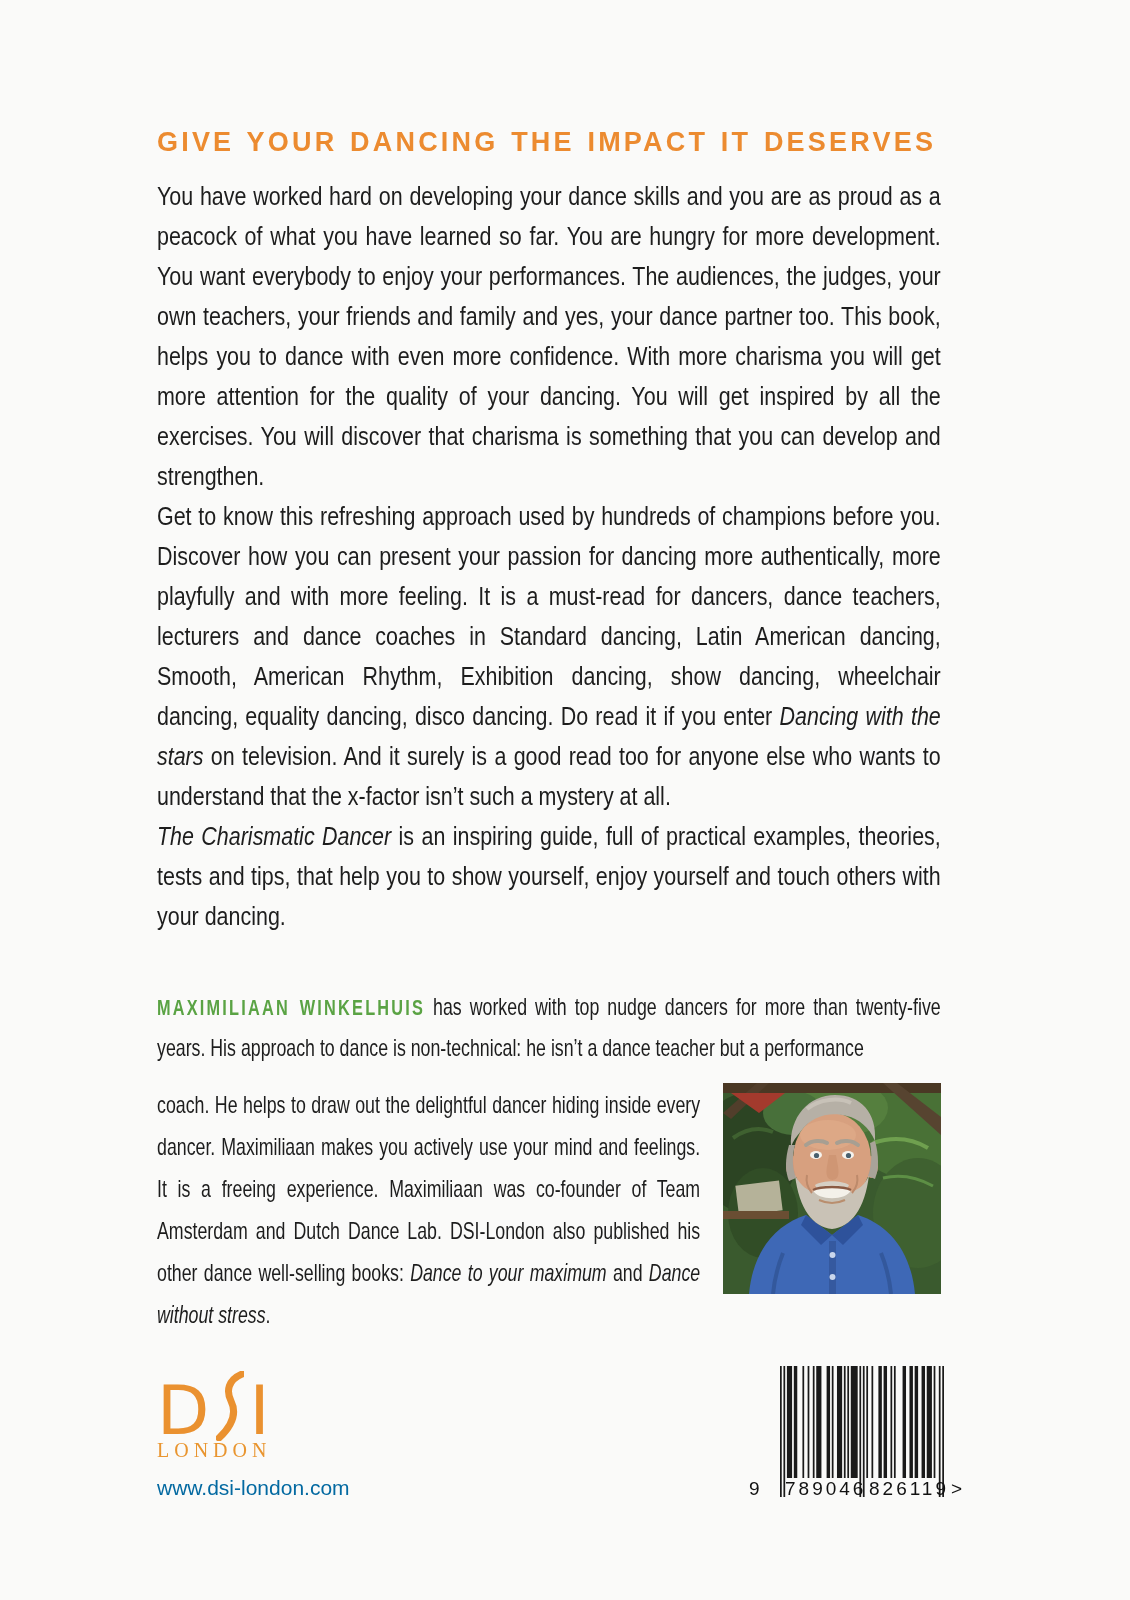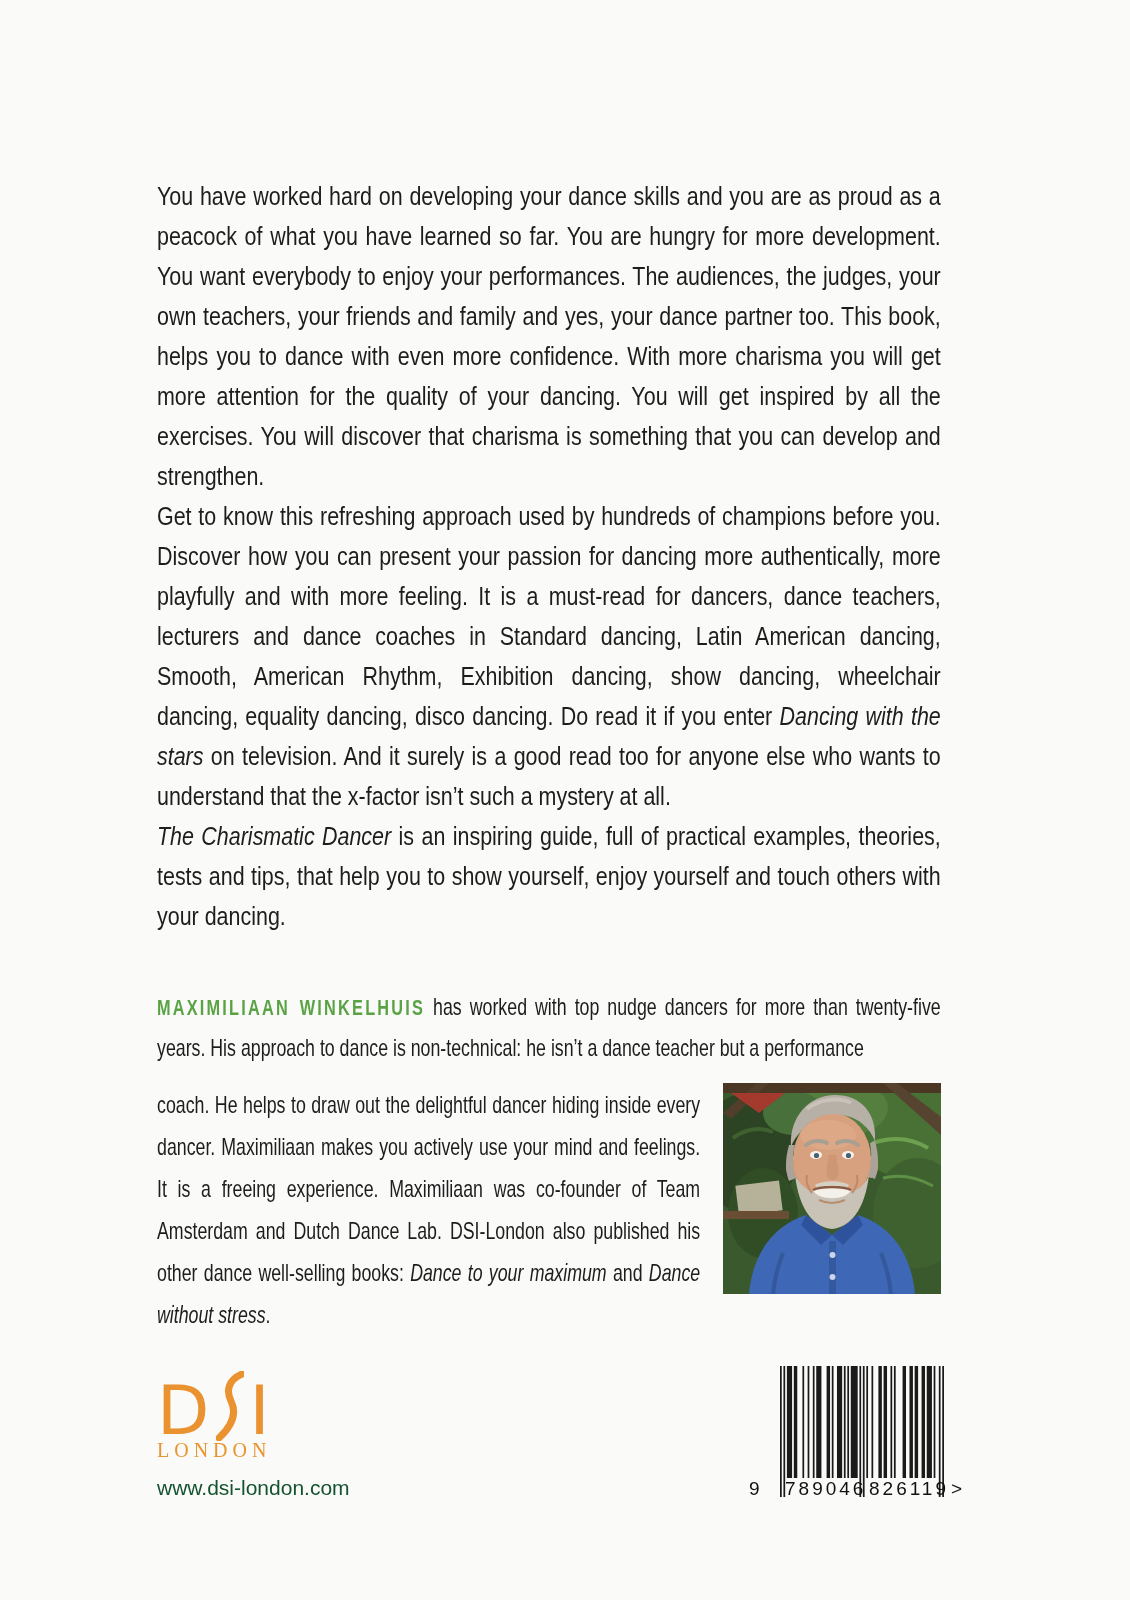--- a/index.html
+++ b/index.html
@@ -20,34 +20,35 @@
   .author-name{color:#5aa344;font-weight:bold;font-size:22px;letter-spacing:3px;}
   .author-wrapped{width:734px;margin-top:16px !important;line-height:42px;}
   .photo{position:absolute;left:723px;top:1083px;width:218px;height:211px;}
   .publisher{position:absolute;left:157px;top:1377px;color:#ea9130;}
   .dsi-row{display:flex;align-items:flex-start;font-size:68px;line-height:68px;
            font-family:"DejaVu Sans",sans-serif;}
   .dsi-letter{display:inline-block;}
   .dsi-s-svg{margin:-6px 5px 0 7px;}
   .dsi-london{font-family:Liberation Serif, serif;font-size:20px;letter-spacing:5px;
               margin-top:-6px;color:#e9952f;}
-  .website{position:absolute;left:157px;top:1476px;font-size:21px;color:#14532d;}
+  .website{position:absolute;left:157px;top:1476px;font-size:21px;color:#0369a1;}
   .barcode{position:absolute;left:745px;top:1366px;width:220px;height:136px;}
   .barcode svg{position:absolute;left:35px;top:0;}
   .bc-digit{position:absolute;top:112px;font-size:19px;color:#111;}
   .bc-9{left:4px;}
   .bc-g1{left:40px;width:80px;text-align:right;letter-spacing:3px;}
   .bc-g2{left:124px;width:76px;text-align:left;letter-spacing:3px;}
   .bc-arrow{left:206px;}
 </style>
 </head>
 <body>
 
 <div class="page">
 
+  <h1 class="tagline">GIVE YOUR DANCING THE IMPACT IT DESERVES</h1>
 
   <div class="blurb">
     <p><span>You have worked hard on developing your dance skills and you are as proud as a peacock of what you have learned so far. You are hungry for more development. You want everybody to enjoy your performances. The audiences, the judges, your own teachers, your friends and family and yes, your dance partner too. This book, helps you to dance with even more confidence. With more charisma you will get more attention for the quality of your dancing. You will get inspired by all the exercises. You will discover that charisma is something that you can develop and strengthen.</span></p>
     <p><span>Get to know this refreshing approach used by hundreds of champions before you. Discover how you can present your passion for dancing more authentically, more playfully and with more feeling. It is a must-read for dancers, dance teachers, lecturers and dance coaches in Standard dancing, Latin American dancing, Smooth, American Rhythm, Exhibition dancing, show dancing, wheelchair dancing, equality dancing, disco dancing. Do read it if you enter </span><span class="it">Dancing with the stars</span><span> on television. And it surely is a good read too for anyone else who wants to understand that the x-factor isn’t such a mystery at all.</span></p>
     <p><span class="it">The Charismatic Dancer</span><span> is an inspiring guide, full of practical examples, theories, tests and tips, that help you to show yourself, enjoy yourself and touch others with your dancing.</span></p>
   </div>
 
   <div class="author">
     <p><span class="author-name">MAXIMILIAAN WINKELHUIS</span> <span><span>has worked with top nudge dancers for more than twenty-five years. His approach to dance is non-technical: he isn’t a dance teacher but a performance</span></span></p>
     <p class="author-wrapped"><span>coach. He helps to draw out the delightful dancer hiding inside every dancer. Maximiliaan makes you actively use your mind and feelings. It is a freeing experience. Maximiliaan was co-founder of Team Amsterdam and Dutch Dance Lab. DSI-London also published his other dance well-selling books: </span><span class="it">Dance to your maximum</span><span> and </span><span class="it">Dance without stress</span><span>.</span></p>

